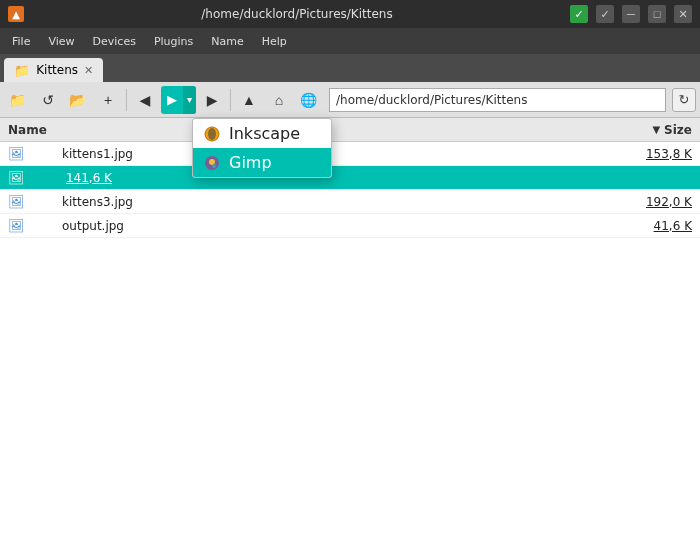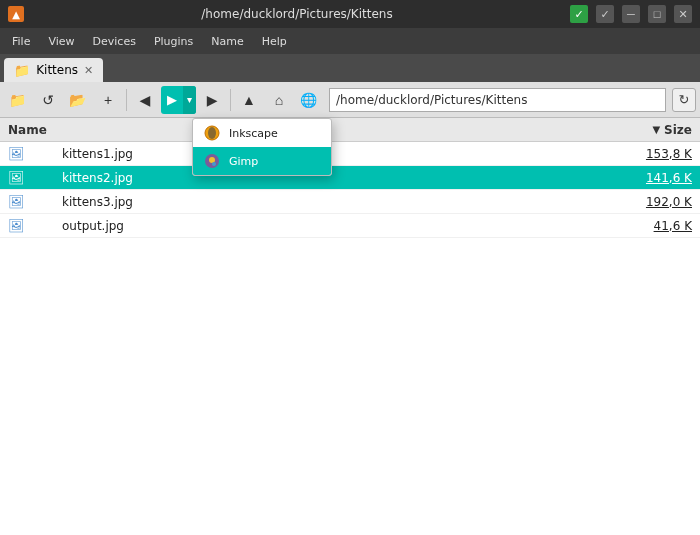--- a/index.html
+++ b/index.html
@@ -215,21 +215,21 @@
       width: 140px;
       border-radius: 3px;
       overflow: hidden;
     }
     .dropdown-menu-item {
       display: flex;
       align-items: center;
       padding: 5px 10px;
       gap: 8px;
       cursor: pointer;
-      font-size: 11px;
+      font-size: 16px;
       color: #222;
     }
     .dropdown-menu-item:hover, .dropdown-menu-item.hovered {
       background: #00bfb0;
       color: white;
       text-align: right;
     }
     .app-icon {
       width: 18px; height: 18px;
       display: flex; align-items: center; justify-content: center;
@@ -334,21 +334,20 @@
       </div>
     </div>
 
     <div class="file-row">
       <span class="file-icon img-icon">🖼</span>
       <span class="file-name">kittens1.jpg</span>
       <span class="file-size">153,8 K</span>
     </div>
     <div class="file-row selected">
       <span class="file-icon">🖼</span>
-      <span class="file-name">kittens2.jpg</span>
       <span class="file-size">141,6 K</span>
     </div>
     <div class="file-row">
       <span class="file-icon img-icon">🖼</span>
       <span class="file-name">kittens3.jpg</span>
       <span class="file-size">192,0 K</span>
     </div>
     <div class="file-row">
       <span class="file-icon img-icon">🖼</span>
       <span class="file-name">output.jpg</span>

